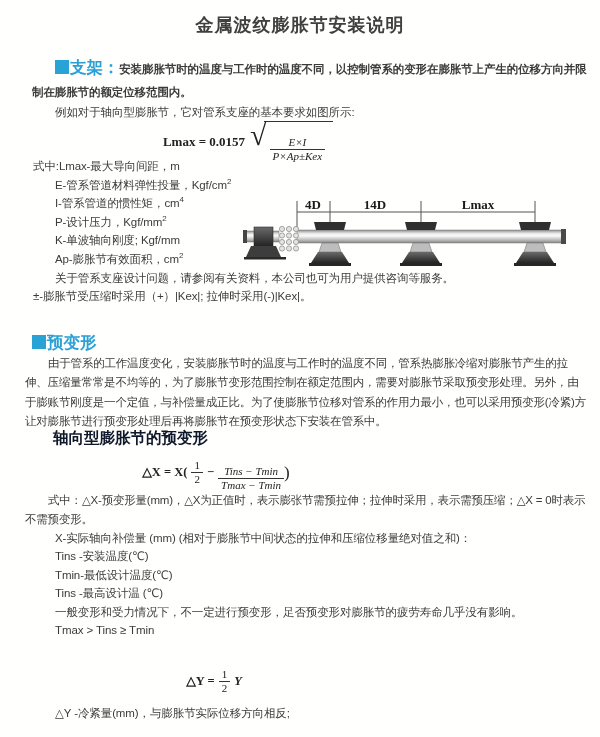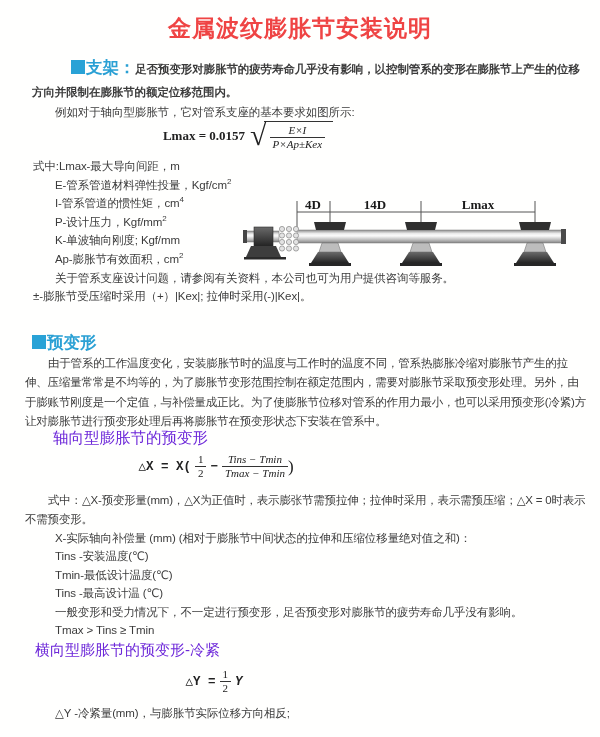--- a/index.html
+++ b/index.html
@@ -1,57 +1,57 @@
 <!DOCTYPE html>
 <html><head>
 <meta charset="utf-8">
 <style>
   html,body{margin:0;padding:0;background:#ffffff;}
   #page{position:relative;width:600px;height:737px;background:#fffffe;overflow:hidden;
         font-family:"Liberation Sans","DejaVu Sans",sans-serif;color:#3b3b3b;}
   .abs{position:absolute;}
   
-  #doc-title{top:13px;left:0;width:600px;text-align:center;font-size:23px;font-weight:bold;
-             color:#ef4444;letter-spacing:1px;}
+  #doc-title{top:13px;left:0;width:600px;text-align:center;font-size:18px;font-weight:bold;
+             color:#404040;letter-spacing:1px;}
   
   .sq{display:inline-block;width:14px;height:14px;background:#29a2d6;vertical-align:-1px;margin-right:1px;}
   .blue-label{color:#2aa0d4;font-weight:bold;font-size:16.5px;}
-  .blue-heading{color:#6d28d9;font-weight:normal;font-size:15.5px;}
+  .blue-heading{color:#0f172a;font-weight:bold;font-size:15.5px;}
   
   .body-txt{font-size:11.5px;line-height:19px;letter-spacing:-0.1px;}
   .b{font-weight:bold;}
   .ind{text-indent:2em;}
   
   .def-row{white-space:nowrap;}
   .def-row sup{font-size:8px;line-height:0;}
   .indent1{padding-left:22px;}
   
   .formula{width:496px;text-align:center;font-family:"Liberation Serif","DejaVu Serif",serif;color:#222;}
   .f-lhs{font-weight:bold;font-size:13px;font-family:"Liberation Serif",serif;}
   .frac{display:inline-block;text-align:center;vertical-align:middle;font-size:11px;line-height:1.2;
         font-family:"Liberation Serif",serif;}
   .frac .num{display:block;border-bottom:1px solid #333;padding:0 3px;}
   .frac .den{display:block;padding:0 3px;}
-  .it{font-style:italic;}
+  .it{font-style:italic;margin-top:12px;}
   .sqrt{display:inline-flex;align-items:flex-start;vertical-align:middle;margin-left:5px;}
   .sqrt-rad{font-size:30px;line-height:30px;font-weight:400;margin-right:-3px;transform:translateY(-1px);}
   .sqrt-expr{border-top:1.5px solid #333;padding:2px 8px 0 6px;}
   .paren{font-size:17px;vertical-align:middle;font-family:"Liberation Serif",serif;}
-  .fx{font-size:12.5px;font-family:Liberation Mono, monospace;font-weight:bold;}
+  .fx{font-size:12.5px;font-family:Liberation Serif, serif;font-weight:bold;}
   .mid{vertical-align:middle;}
 </style>
 </head>
 <body>
 
 <div id="page">
 
   <div class="abs" id="doc-title">金属波纹膨胀节安装说明</div>
 
   <div class="abs body-txt" style="top:56px;left:32px;width:556px;line-height:23px;">
-    <span style="margin-left:39px;"><span class="sq"></span><span class="blue-label">支架：</span></span><span class="b">足否预变形对膨胀节的疲劳寿命几乎没有影响，以控制管系的变形在膨胀节上产生的位移方向并限制在膨胀节的额定位移范围内。</span>
+    <span style="margin-left:23px;"><span class="sq"></span><span class="blue-label">支架：</span></span><span class="b">安装膨胀节时的温度与工作时的温度不同，以控制管系的变形在膨胀节上产生的位移方向并限制在膨胀节的额定位移范围内。</span>
   </div>
   <div class="abs body-txt ind" style="top:103px;left:32px;width:556px;">例如对于轴向型膨胀节，它对管系支座的基本要求如图所示:</div>
 
   <div class="abs formula" style="top:121px;">
     <span class="f-lhs">Lmax = 0.0157</span><span class="sqrt">
         <span class="sqrt-rad">√</span>
         <span class="sqrt-expr"><span class="frac it"><span class="num">E×I</span><span class="den">P×Ap±Kex</span></span></span>
       </span>
   </div>
 
@@ -158,21 +158,20 @@
 
   <div class="abs body-txt" style="top:529px;left:55px;line-height:18.4px;">
     <div class="def-row">X-实际轴向补偿量 (mm) (相对于膨胀节中间状态的拉伸和压缩位移量绝对值之和)：</div>
     <div class="def-row">Tins -安装温度(℃)</div>
     <div class="def-row">Tmin-最低设计温度(℃)</div>
     <div class="def-row">Tins -最高设计温 (℃)</div>
     <div class="def-row">一般变形和受力情况下，不一定进行预变形，足否预变形对膨胀节的疲劳寿命几乎没有影响。</div>
     <div class="def-row">Tmax &gt; Tins ≥ Tmin</div>
   </div>
 
-  <div class="abs blue-heading" style="top:641px;left:35px;font-size:15px;">横向型膨胀节的预变形-冷紧</div>
 
   <div class="abs formula" style="top:668px;left:-34px;">
     <span class="fx">△Y =</span>
     <span class="frac"><span class="num">1</span><span class="den">2</span></span>
     <span class="fx it">Y</span>
   </div>
 
   <div class="abs body-txt ind" style="top:704px;left:32px;width:556px;">△Y -冷紧量(mm)，与膨胀节实际位移方向相反;</div>
 
 </div>

